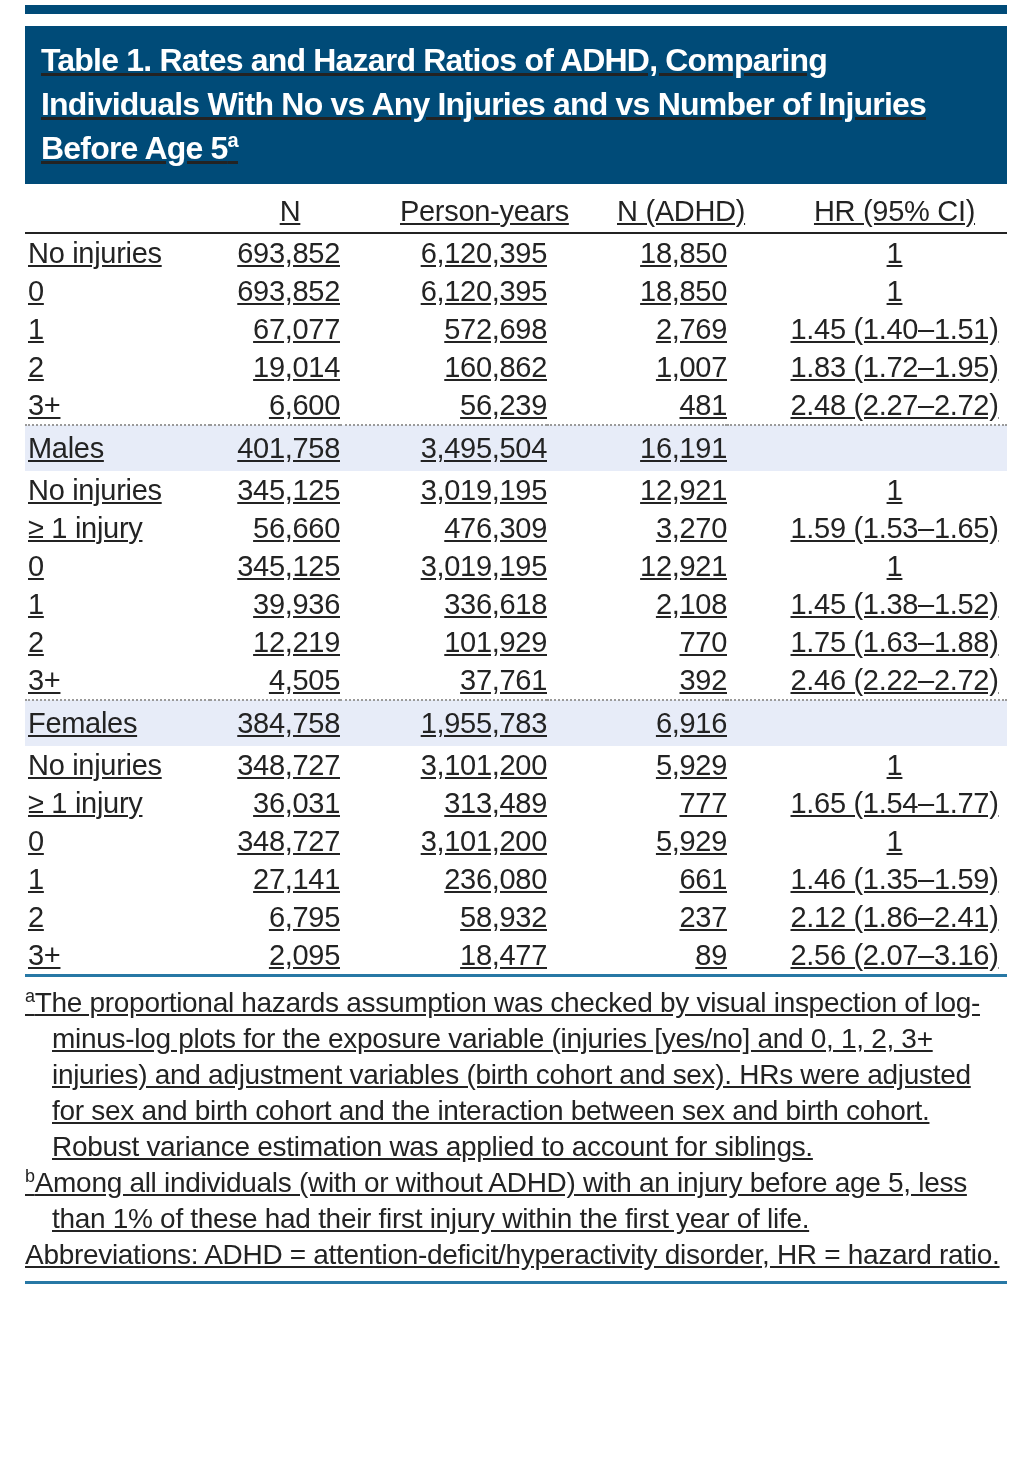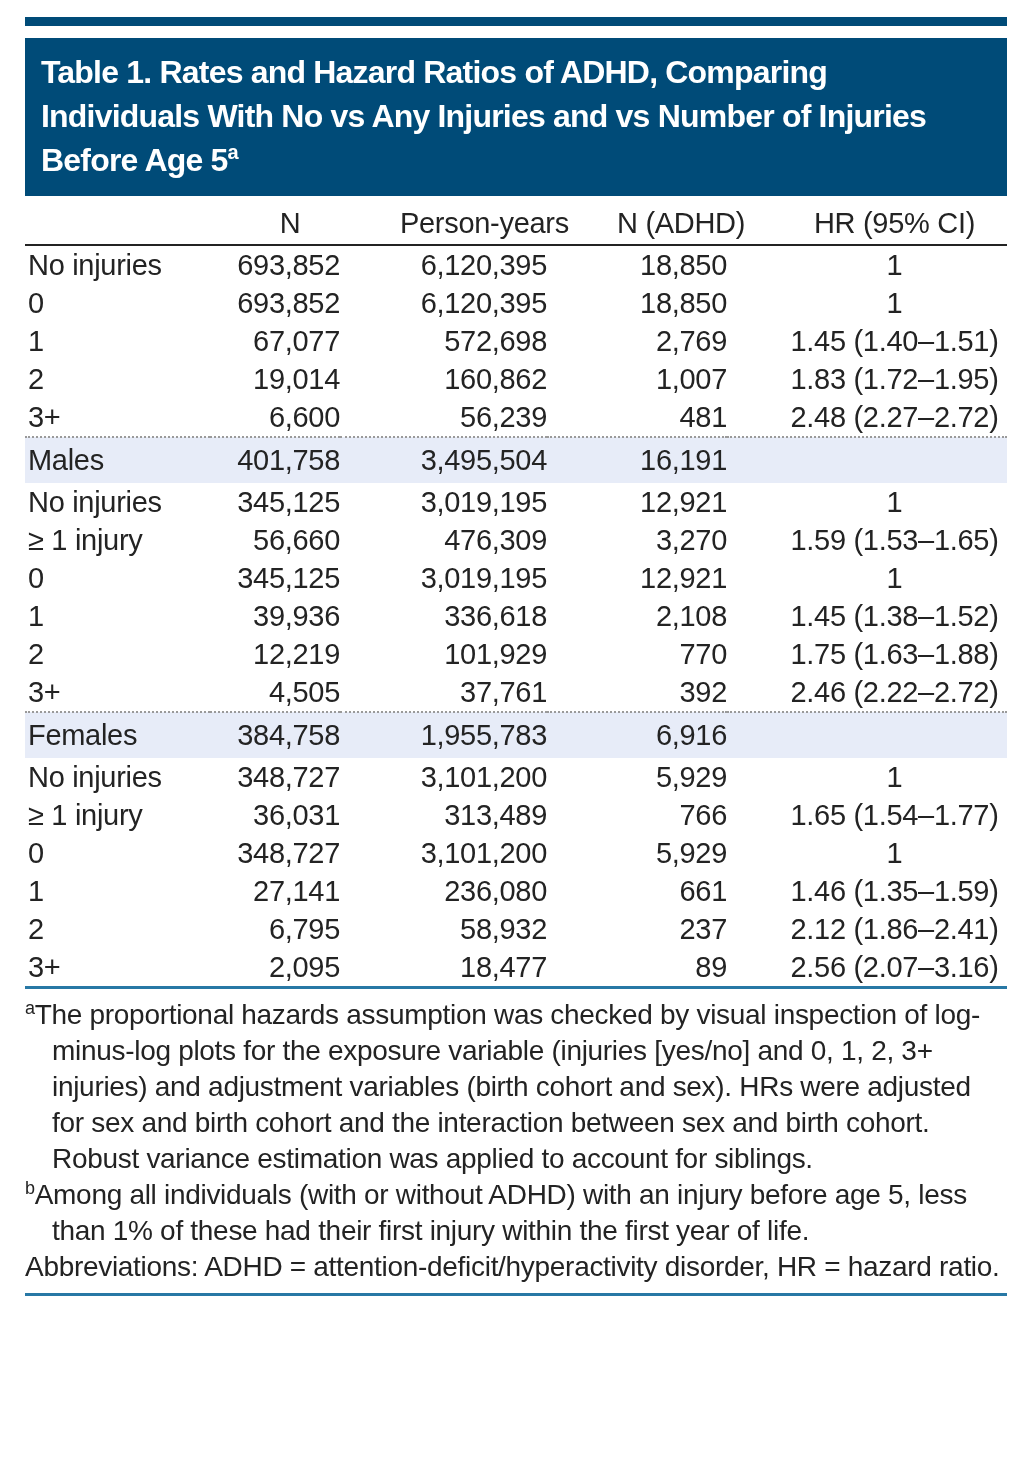--- a/index.html
+++ b/index.html
@@ -2,21 +2,21 @@
 <html style="--title-bg: #004b78; --title-text: #ffffff; --band-bg: #e7ecf8; --rule-teal: #2878a5; --rule-dark: #232323; --rule-dot: #9a9a9a;"><head>
 <meta charset="utf-8">
 <style>
   html,body{margin:0;padding:0;}
   body{
     width:1031px;height:1470px;background:#ffffff;overflow:hidden;
     font-family:"Liberation Sans","DejaVu Sans",sans-serif;
     color:#232323;
     -webkit-font-smoothing:antialiased;
   }
-  .page{padding:17px 24px 0 25px;}
+  .page{padding:5px 24px 0 25px;text-decoration:underline;}
 
   .top-rule{height:9px;background:var(--title-bg,#004b78);margin-bottom:12px;}
 
   .title-box{
     background:var(--title-bg,#004b78);
     color:var(--title-text,#ffffff);
     font-weight:bold;font-size:32px;line-height:44px;letter-spacing:-0.8px;
     padding:12px 18px 14px 16px;
   }
   .title-box sup{font-size:20px;line-height:0;}
@@ -180,21 +180,21 @@
           <td class="c-label"><span>No injuries</span></td>
           <td class="c-n">348,727</td>
           <td class="c-py">3,101,200</td>
           <td class="c-adhd">5,929</td>
           <td class="c-hr">1</td>
         </tr>
         <tr>
           <td class="c-label"><span>≥ 1 injury</span></td>
           <td class="c-n">36,031</td>
           <td class="c-py">313,489</td>
-          <td class="c-adhd">766</td>
+          <td class="c-adhd">777</td>
           <td class="c-hr">1.65 (1.54–1.77)</td>
         </tr>
         <tr>
           <td class="c-label"><span>0</span></td>
           <td class="c-n">348,727</td>
           <td class="c-py">3,101,200</td>
           <td class="c-adhd">5,929</td>
           <td class="c-hr">1</td>
         </tr>
         <tr>

